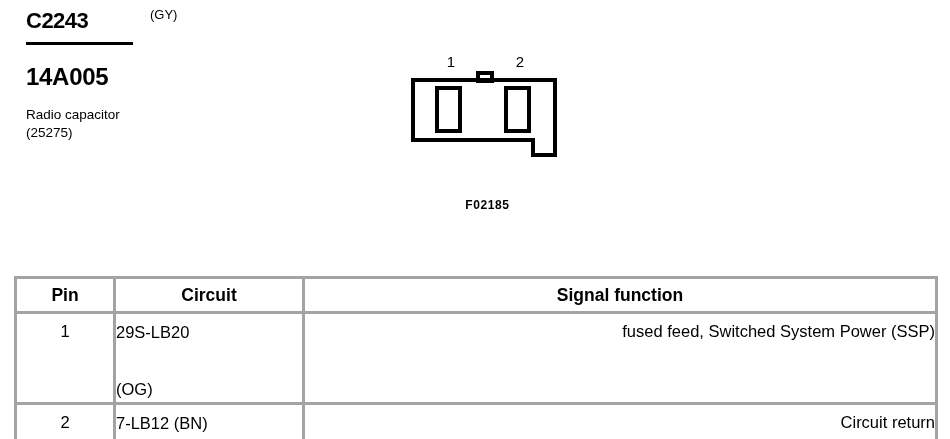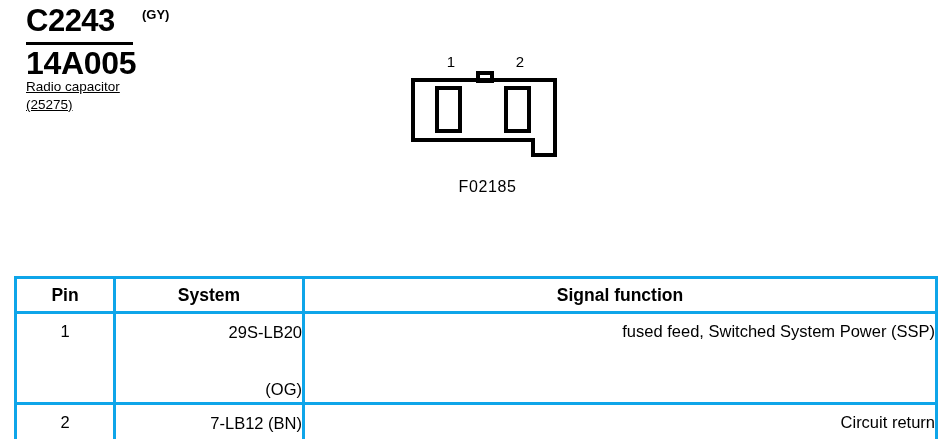--- a/index.html
+++ b/index.html
@@ -21,88 +21,88 @@
     position: absolute;
     left: 26px;
     top: 4px;
     width: 200px;
   }
   #connector-code-row {
     position: relative;
     height: 36px;
   }
   #connector-code {
-    font-size: 31px;
+    font-size: 22px;
     font-weight: bold;
     letter-spacing: -0.5px;
     line-height: 34px;
     display: inline-block;
   }
   #connector-color-code {
     font-size: 13px;
-    font-weight: bold;
-    position: absolute;
-    left: 116px;
+    font-weight: normal;
+    position: absolute;
+    left: 124px;
     top: 3px;
     letter-spacing: 0px;
   }
   #connector-id-rule {
     width: 107px;
     height: 3px;
     background: #000000;
     margin-top: 2px;
   }
   #connector-part-number {
-    font-size: 32px;
+    font-size: 24px;
     font-weight: bold;
     letter-spacing: -0.3px;
     line-height: 30px;
-    margin-top: 3px;
+    margin-top: 17px;
   }
   #connector-description {
-    margin-top: 0;
+    margin-top: 14px;
     font-size: 13.5px;
     line-height: 18px;
     font-weight: normal;
-    text-decoration: underline;
   }
 
   
   #connector-illustration {
     position: absolute;
     left: 400px;
     top: 40px;
     width: 200px;
     height: 175px;
   }
   #connector-svg {
     display: block;
   }
   #connector-figure-label {
     position: absolute;
     left: 0px;
-    top: 138px;
+    top: 158px;
     width: 175px;
     text-align: center;
-    font-size: 16px;
+    font-size: 12px;
     letter-spacing: 0.6px;
+    font-weight: bold;
   }
 
   
   #pin-table {
     position: absolute;
     left: 14px;
     top: 276px;
     width: 924px;
     border-collapse: collapse;
     table-layout: fixed;
   }
   #pin-table td,
   #pin-table th {
-    border: 3px solid #0ea5e9;
+    border: 3px solid #a3a3a3;
     padding: 0;
     vertical-align: top;
     background: #ffffff;
   }
   #pin-table th {
     font-size: 17.5px;
     font-weight: bold;
     text-align: center;
     height: 32px;
     line-height: 32px;
@@ -112,21 +112,21 @@
   .col-circuit { width: 182px; }
   .col-function { width: auto; }
 
   .cell-pin {
     text-align: center;
     font-size: 16.5px;
     line-height: 22px;
     padding-top: 6px !important;
   }
   .cell-circuit {
-    text-align: right;
+    text-align: left;
     font-size: 16.5px;
     line-height: 25px;
     padding-top: 6px !important;
   }
   .cell-function {
     text-align: right;
     font-size: 16.5px;
     line-height: 22px;
     padding: 6px 0 0 10px !important;
   }
@@ -170,21 +170,21 @@
     <rect x="106" y="48" width="23" height="43" fill="none" stroke="#000000" stroke-width="4"></rect>
   </svg>
 
   <div id="connector-figure-label">F02185</div>
 </div>
 
 <table id="pin-table">
   <thead>
     <tr>
       <th class="col-pin">Pin</th>
-      <th class="col-circuit">System</th>
+      <th class="col-circuit">Circuit</th>
       <th class="col-function">Signal function</th>
     </tr>
   </thead>
   <tbody>
     <tr class="row-tall">
       <td class="cell-pin">1</td>
       <td class="cell-circuit">
         <span>29S-LB20</span>
         <span class="circuit-line2">(OG)</span>
       </td>

